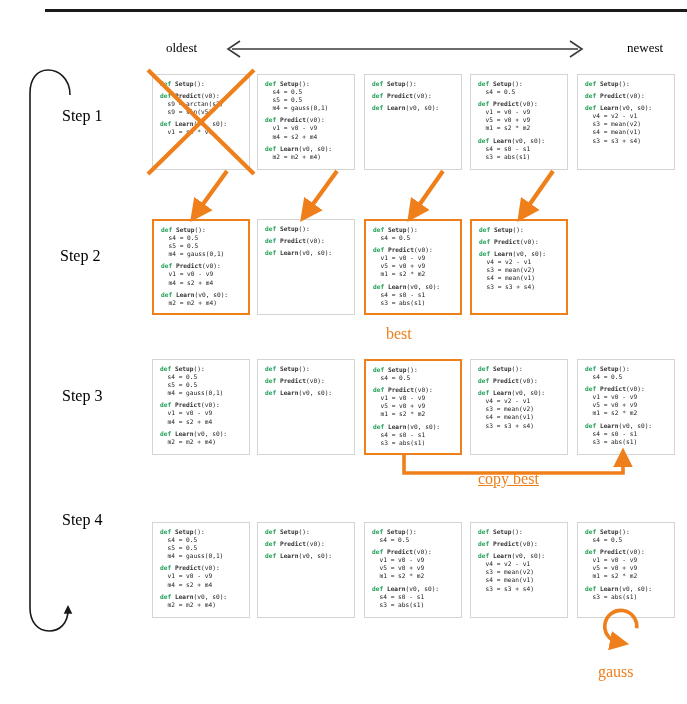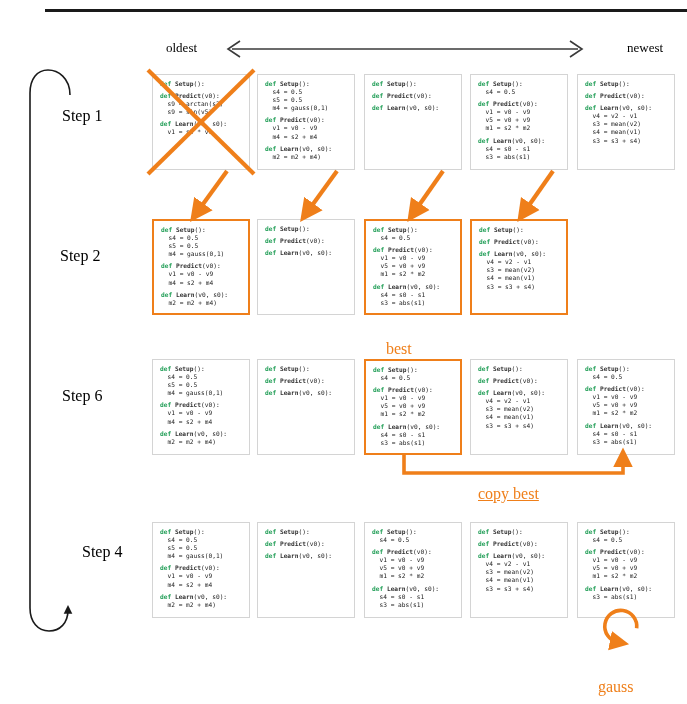--- a/index.html
+++ b/index.html
@@ -38,21 +38,21 @@
   .step-label {
     position: absolute;
     font-size: 16px;
     font-family: "Liberation Serif", serif;
     white-space: nowrap;
     color: #000;
   }
   #step-label-1 { left: 62px; top: 107px; }
   #step-label-2 { left: 60px; top: 247px; }
   #step-label-3 { left: 62px; top: 387px; }
-  #step-label-4 { left: 62px; top: 543px; margin-left: 20px; }
+  #step-label-4 { left: 62px; top: 511px; }
 
   
   .overlay-svg {
     position: absolute; left: 0; top: 0;
     width: 687px; height: 704px;
     pointer-events: none;
   }
 
   
   .code-box {
@@ -78,42 +78,41 @@
   
   .cross-svg { position: absolute; pointer-events: none; }
 
   
   .annot {
     position: absolute;
     color: #ef7f1a;
     font-family: "Liberation Serif", serif;
     font-size: 16px;
     white-space: nowrap;
-    margin-top: 15px;
   }
   #annot-best { left: 386px; top: 325px; }
   #annot-copy-best { left: 478px; top: 470px; text-decoration: underline; }
   #annot-mutate { left: 598px; top: 663px; }
 </style>
 </head>
 <body>
 
 <div class="top-rule"></div>
 
 <div class="axis-label" id="axis-oldest">oldest</div>
 <div class="axis-label" id="axis-newest">newest</div>
 <svg class="axis-arrow" width="370" height="22" viewBox="0 0 370 22">
   <line x1="12" y1="11" x2="358" y2="11" stroke="#3a3a3a" stroke-width="1.6"></line>
   <polyline points="20,3 8,11 20,19" fill="none" stroke="#3a3a3a" stroke-width="1.6"></polyline>
   <polyline points="350,3 362,11 350,19" fill="none" stroke="#3a3a3a" stroke-width="1.6"></polyline>
 </svg>
 
 <div class="step-label" id="step-label-1">Step 1</div>
 <div class="step-label" id="step-label-2">Step 2</div>
-<div class="step-label" id="step-label-3">Step 6</div>
+<div class="step-label" id="step-label-3">Step 3</div>
 <div class="step-label" id="step-label-4">Step 4</div>
 
 <div id="boxes-layer">
     <div class="code-box" style="left: 152px; top: 74px; width: 98px; height: 96px;">
       <div class="code-line"><span class="kw">def</span> <span class="fn">Setup</span>():</div>
       <div class="code-gap"></div>
       <div class="code-line"><span class="kw">def</span> <span class="fn">Predict</span>(v0):</div>
       <div class="code-line">  s9 = arctan(s2)</div>
       <div class="code-line">  s9 = sin(v5)</div>
       <div class="code-gap"></div>

